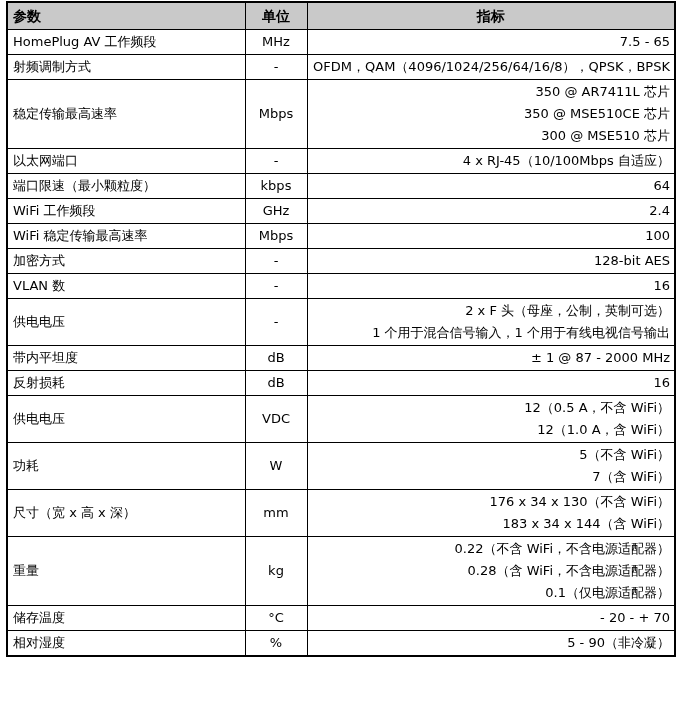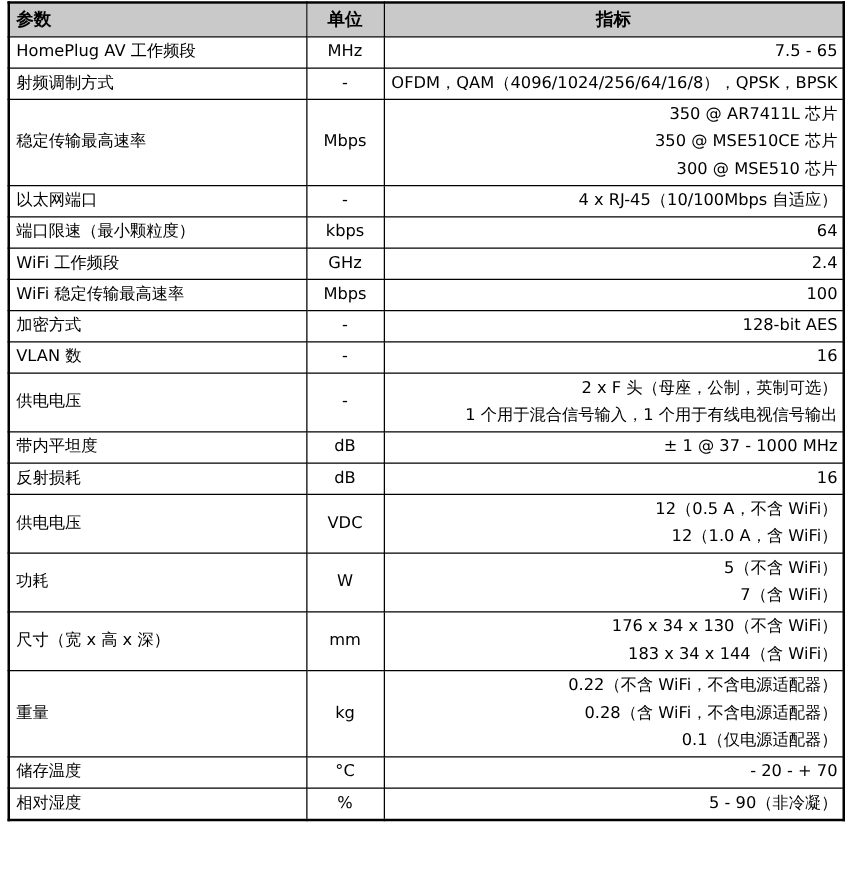--- a/index.html
+++ b/index.html
@@ -148,21 +148,21 @@
           <td class="col-unit">-</td>
           <td class="col-spec">
             <div class="spec-line">2 x F 头（母座，公制，英制可选）</div>
             <div class="spec-line">1 个用于混合信号输入，1 个用于有线电视信号输出</div>
           </td>
         </tr>
         <tr>
           <td class="col-param">带内平坦度</td>
           <td class="col-unit">dB</td>
           <td class="col-spec">
-            <div class="spec-line">± 1 @ 37 - 1000 MHz</div>
+            <div class="spec-line">± 1 @ 87 - 2000 MHz</div>
           </td>
         </tr>
         <tr>
           <td class="col-param">反射损耗</td>
           <td class="col-unit">dB</td>
           <td class="col-spec">
             <div class="spec-line">16</div>
           </td>
         </tr>
         <tr>

